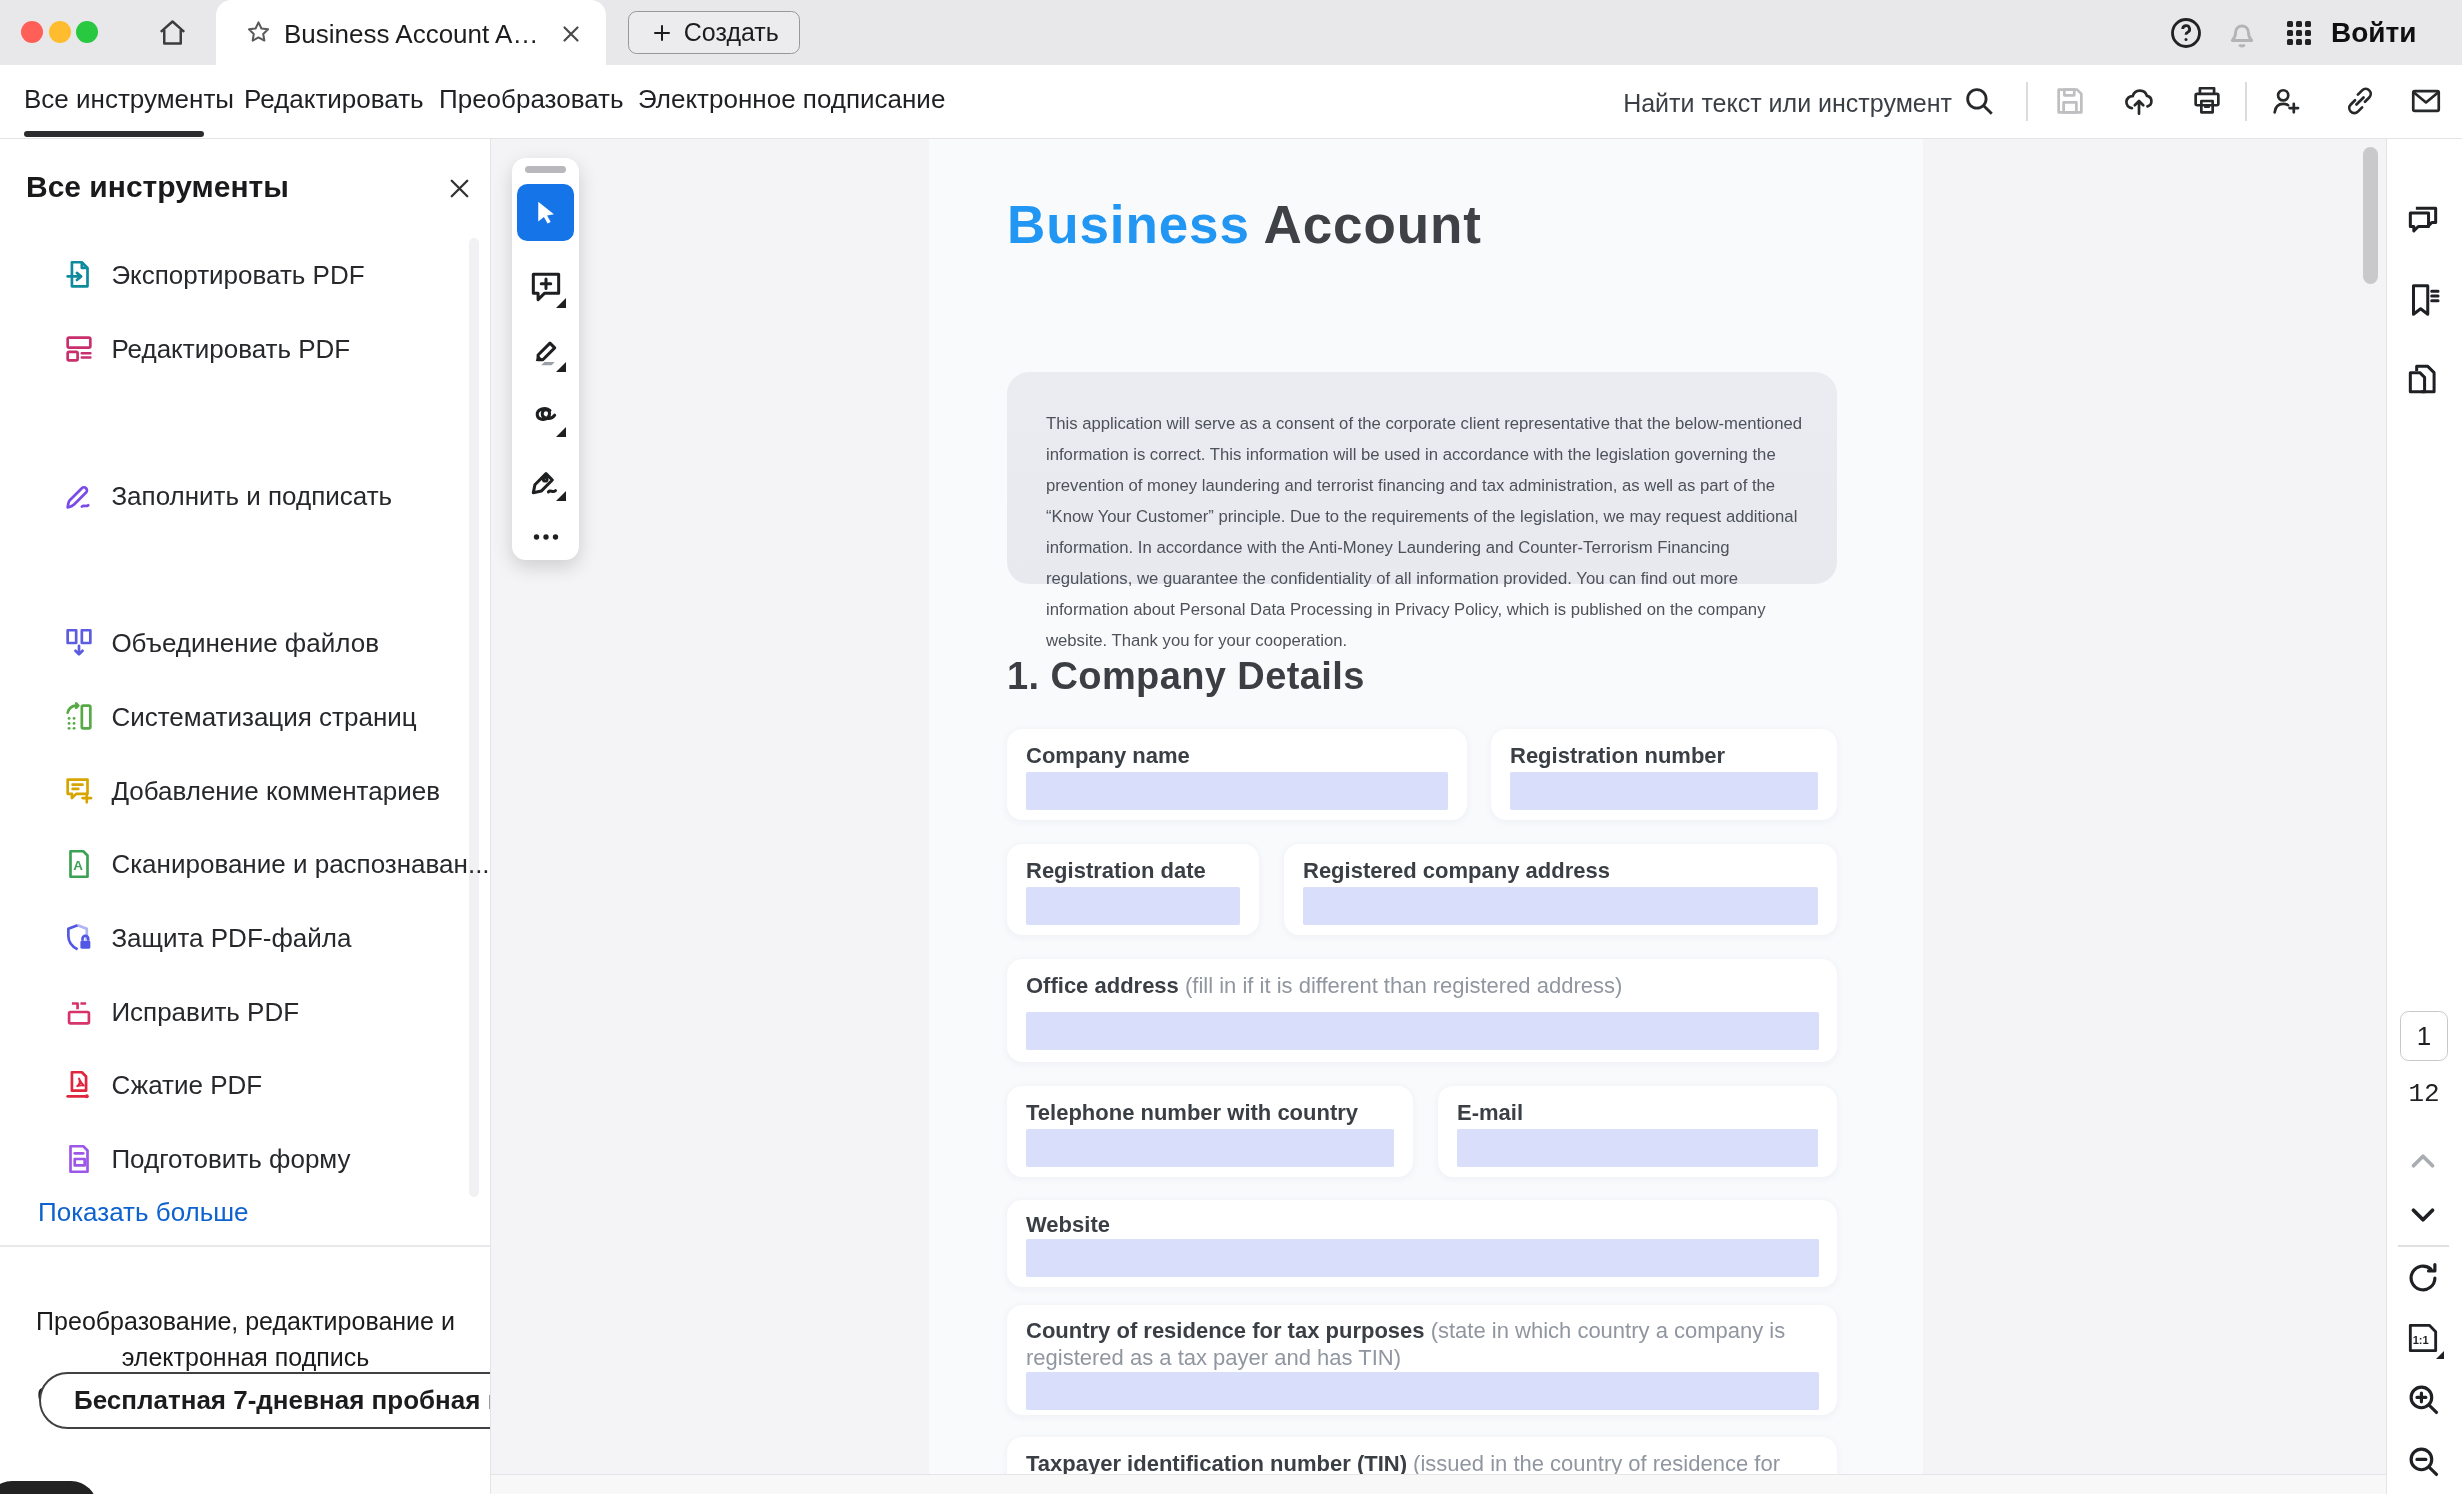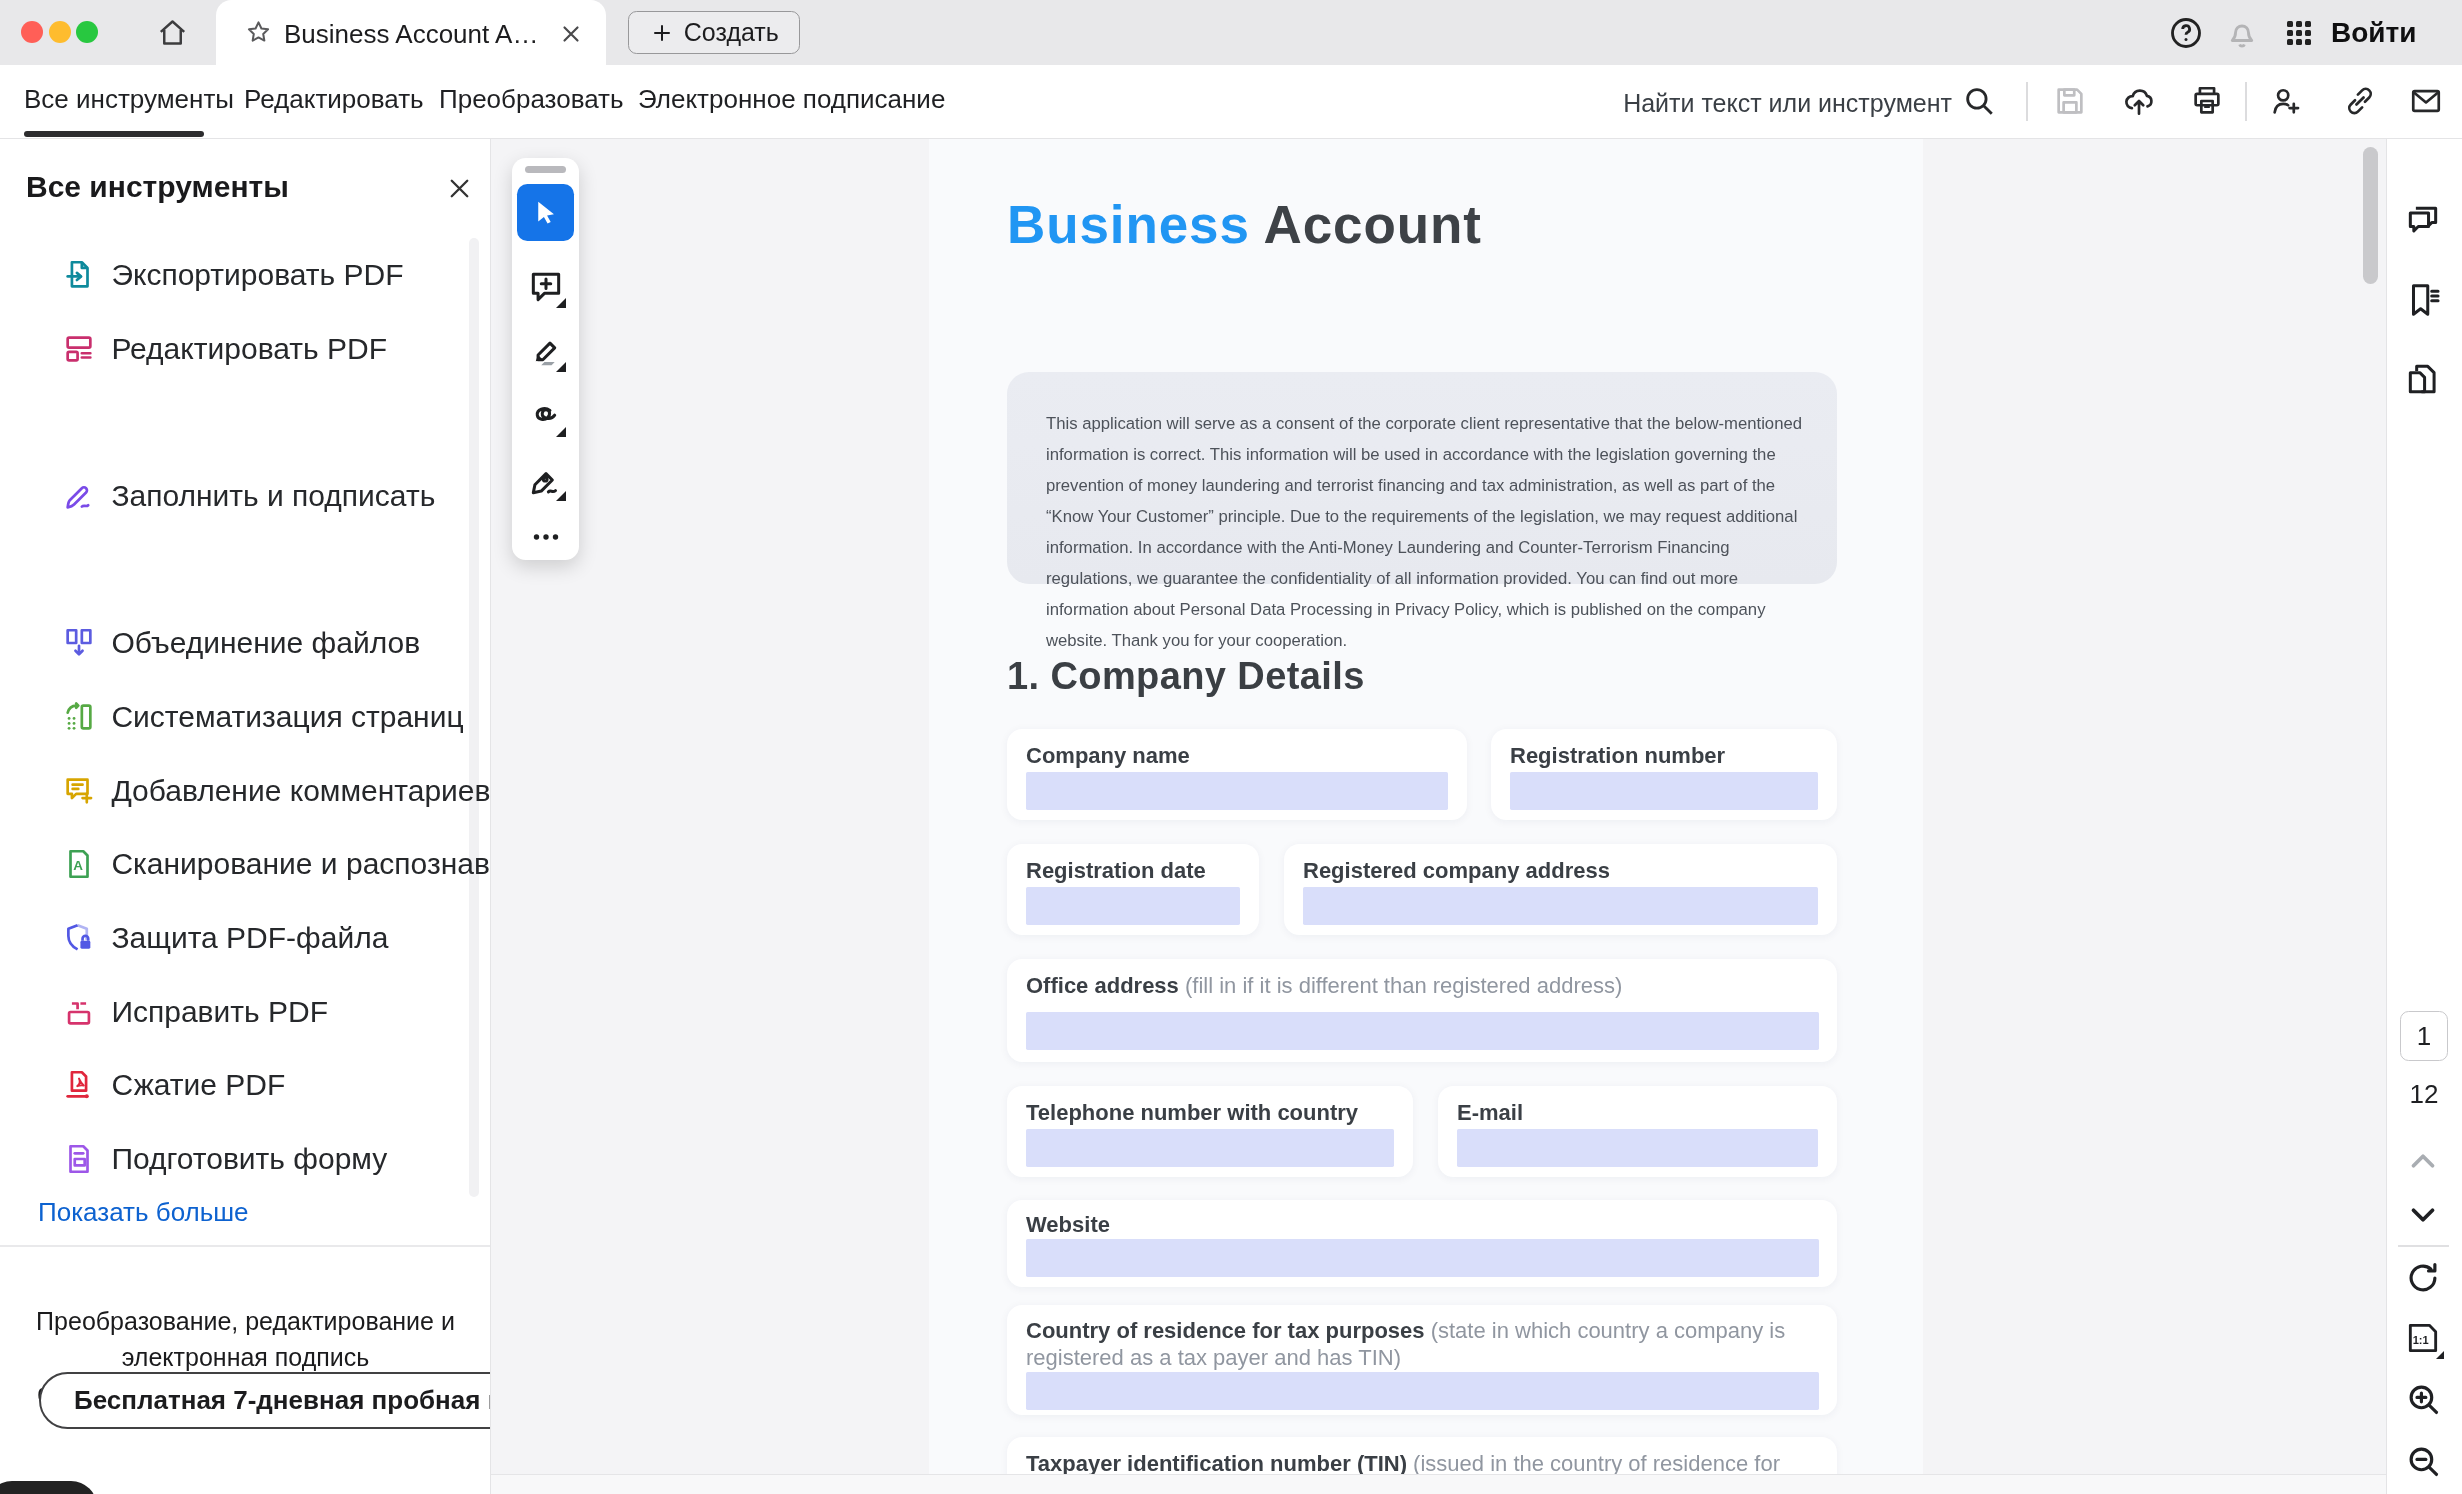--- a/index.html
+++ b/index.html
@@ -32,21 +32,21 @@
   .bottomstrip { left:491px; top:1474px; width:1896px; height:20.5px; background:#f8f8f9; border-top:1.7px solid #e5e5e7; }
   .sidebar { left:0; top:139px; width:491px; height:1356px; background:#fff; border-right:1.7px solid #e4e4e6; overflow:hidden; z-index:5; }
   .rightrail { left:2386px; top:139px; width:76px; height:1356px; background:#fff; border-left:1.7px solid #e4e4e6; z-index:5; }
   .docscroll { left:2363px; top:147px; width:15.4px; height:137px; border-radius:7.7px; background:#c9c9cc; }
 
   
   .sb-title { left:26px; top:31px; font-size:30px; font-weight:800; color:#1a1a1c; }
   .sb-close { left:444px; top:34px; width:31px; height:31px; color:#333; }
   .sb-item { left:0; width:476px; height:74px; display:flex; align-items:center; cursor:pointer; }
   .sb-item .ticon { margin-left:62px; width:34px; height:34px; color:var(--c); }
-  .sb-item .tlabel { margin-left:15.4px; font-size:30px; color:#26282b; white-space:nowrap; }
+  .sb-item .tlabel { margin-left:15.4px; font-size:26px; color:#26282b; white-space:nowrap; }
   .sb-track { left:469px; top:99px; width:10.3px; height:959px; border-radius:5.1px; background:#f1f1f3; }
   .show-more { left:38px; top:1058px; font-size:26px; color:#0d62d0; }
   .sb-divider { left:0; top:1106px; width:491px; height:1.7px; background:#e9e9eb; }
   .promo-line { left:0; width:491px; text-align:center; font-size:25px; color:#1b1b1d; white-space:nowrap;margin-top:38px; }
   .trial-btn { left:39px; top:1233px; width:548px; height:57px; border:2.6px solid #414143; border-radius:34px;
     background:#fff; font-size:26px; font-weight:700; color:#1c1c1e; display:flex; align-items:center;
     padding-left:33px; white-space:nowrap; overflow:hidden; }
   .wedge { left:-13.7px; top:1342px; width:111px; height:60px; background:#222; border-radius:26px; }
 
   
@@ -70,21 +70,21 @@
   .sec-head { left:1007px; top:655px; font-size:38px; font-weight:800; letter-spacing:0.4px; color:#3b3f44; }
   .card { background:#fff; border-radius:15.4px; box-shadow:0 1.7px 8.6px rgba(25,35,70,.05); }
   .fld-label { position:absolute; left:19px; font-size:22px; color:#3a3f45; font-weight:bold; }
   .fld-label .note { font-weight:normal; color:#9096a0; }
   .fld-input { position:absolute; left:19px; background:#d9defa; border-radius:1.7px; height:38px; border:none; }
 
   
   .rricon { left:17px; width:38px; height:38px; color:#1f2023; }
   .pagebox { left:13px; top:872px; width:48px; height:50px; border:1.7px solid #c9c9cc; border-radius:8.6px;
     background:#fff; display:flex; align-items:center; justify-content:center; font-size:26px; color:#1f2023; }
-  .pagetotal { left:13px; top:940px; width:48px; text-align:center; font-size:26px; color:#1f2023; }
+  .pagetotal { left:13px; top:940px; width:48px; text-align:center; font-size:26px; color:#1f2023;font-family:Liberation Mono, monospace; }
   .rr-divider { left:11px; top:1106px; width:51px; height:1.7px; background:#e0e0e2; }
 </style>
 </head>
 <body>
 
 <div class="abs titlebar">
   <div class="abs light" style="left:21.4px;background:#ff5f57"></div>
   <div class="abs light" style="left:49px;background:#febc2e"></div>
   <div class="abs light" style="left:76px;background:#28c840"></div>
 

